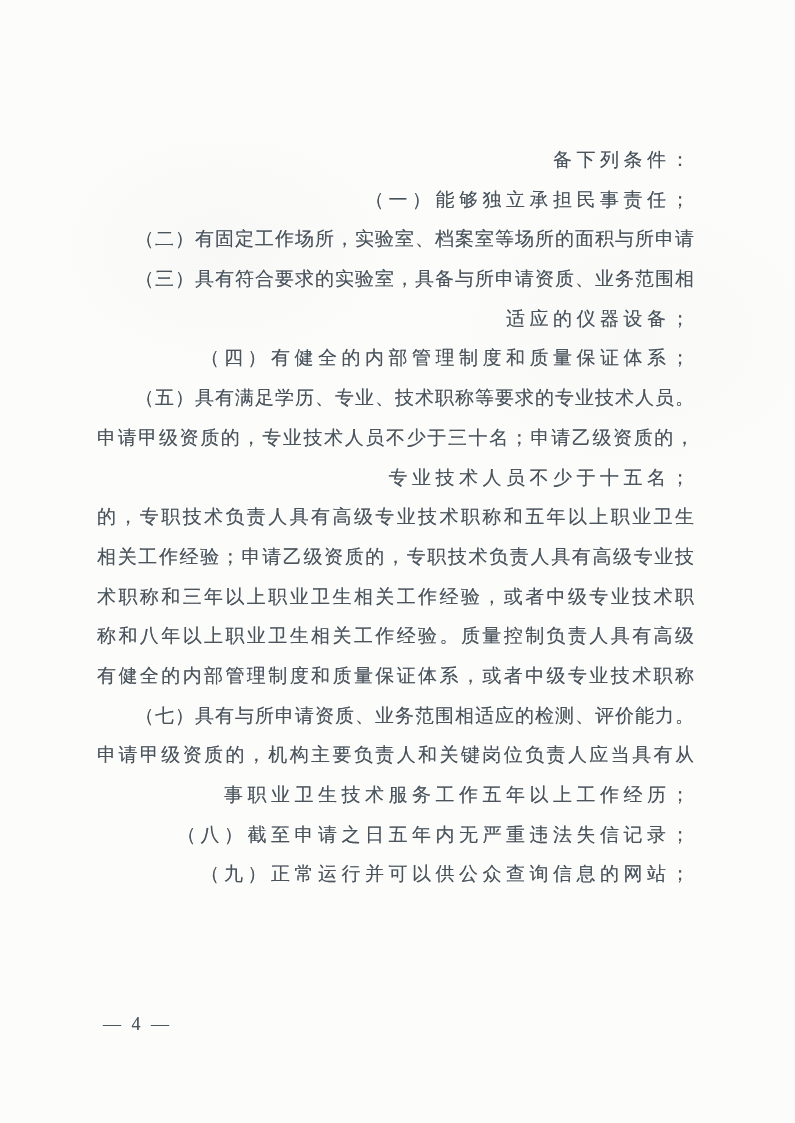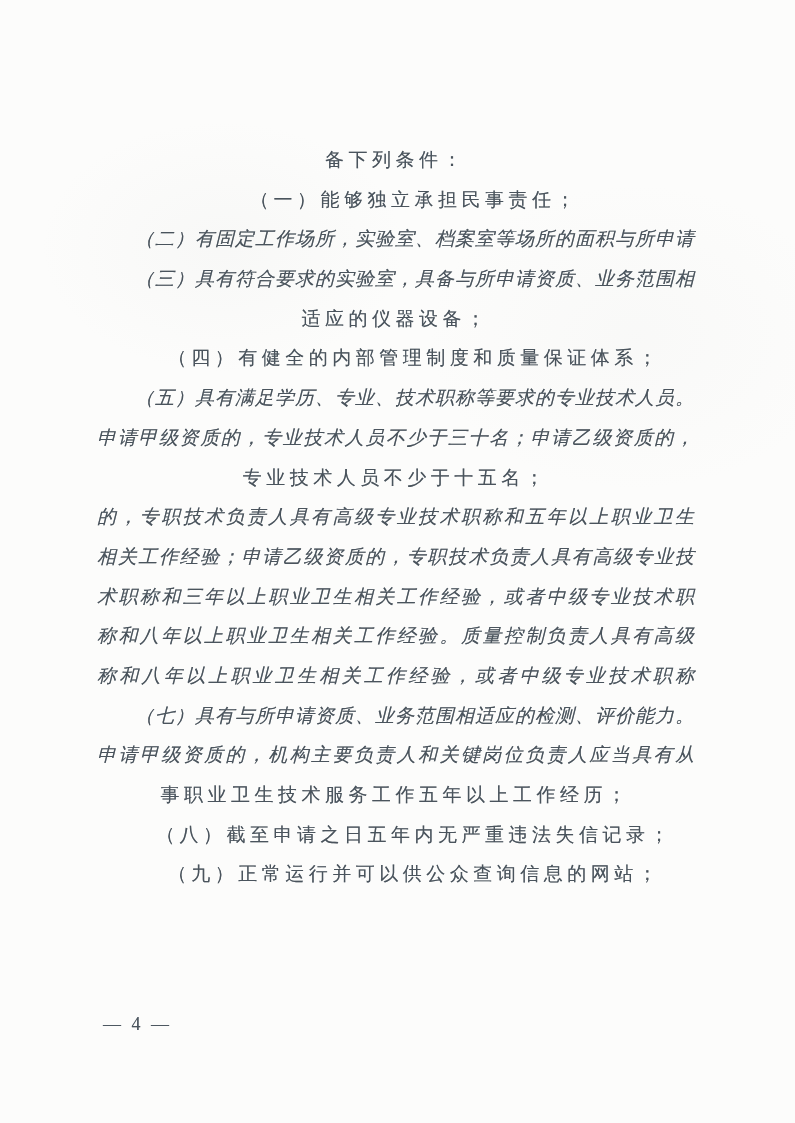--- a/index.html
+++ b/index.html
@@ -30,24 +30,23 @@
     height: 39.7px;
     line-height: 39.7px;
     font-size: 19px;
     white-space: nowrap;
     text-shadow: 0 0 0.6px rgba(74,84,93,0.55);
   }
   .line.justify {
     white-space: normal;
     text-align: justify;
     text-align-last: justify;
-    font-style: italic;
   }
   .line.left {
-    text-align: center;
+    text-align: right;
     letter-spacing: 4.5px;
   }
   .line.indent {
     padding-left: 38px;
   }
   .page-footer {
     position: absolute;
     left: 103px;
     top: 1014px;
     font-size: 18px;
@@ -67,21 +66,21 @@
       <div class="line justify indent">（三）具有符合要求的实验室，具备与所申请资质、业务范围相</div>
       <div class="line left">适应的仪器设备；</div>
       <div class="line left indent">（四）有健全的内部管理制度和质量保证体系；</div>
       <div class="line justify indent">（五）具有满足学历、专业、技术职称等要求的专业技术人员。</div>
       <div class="line justify">申请甲级资质的，专业技术人员不少于三十名；申请乙级资质的，</div>
       <div class="line left">专业技术人员不少于十五名；</div>
       <div class="line justify">的，专职技术负责人具有高级专业技术职称和五年以上职业卫生</div>
       <div class="line justify">相关工作经验；申请乙级资质的，专职技术负责人具有高级专业技</div>
       <div class="line justify">术职称和三年以上职业卫生相关工作经验，或者中级专业技术职</div>
       <div class="line justify">称和八年以上职业卫生相关工作经验。质量控制负责人具有高级</div>
-      <div class="line justify">称和八年以上职业卫生相关工作经验，或者中级专业技术职称</div>
+      <div class="line justify">有健全的内部管理制度和质量保证体系，或者中级专业技术职称</div>
       <div class="line justify indent">（七）具有与所申请资质、业务范围相适应的检测、评价能力。</div>
       <div class="line justify">申请甲级资质的，机构主要负责人和关键岗位负责人应当具有从</div>
       <div class="line left">事职业卫生技术服务工作五年以上工作经历；</div>
       <div class="line left indent">（八）截至申请之日五年内无严重违法失信记录；</div>
       <div class="line left indent">（九）正常运行并可以供公众查询信息的网站；</div>
     </div>
   <div class="page-footer">
     <span>— 4 —</span>
   </div>
 </div>

